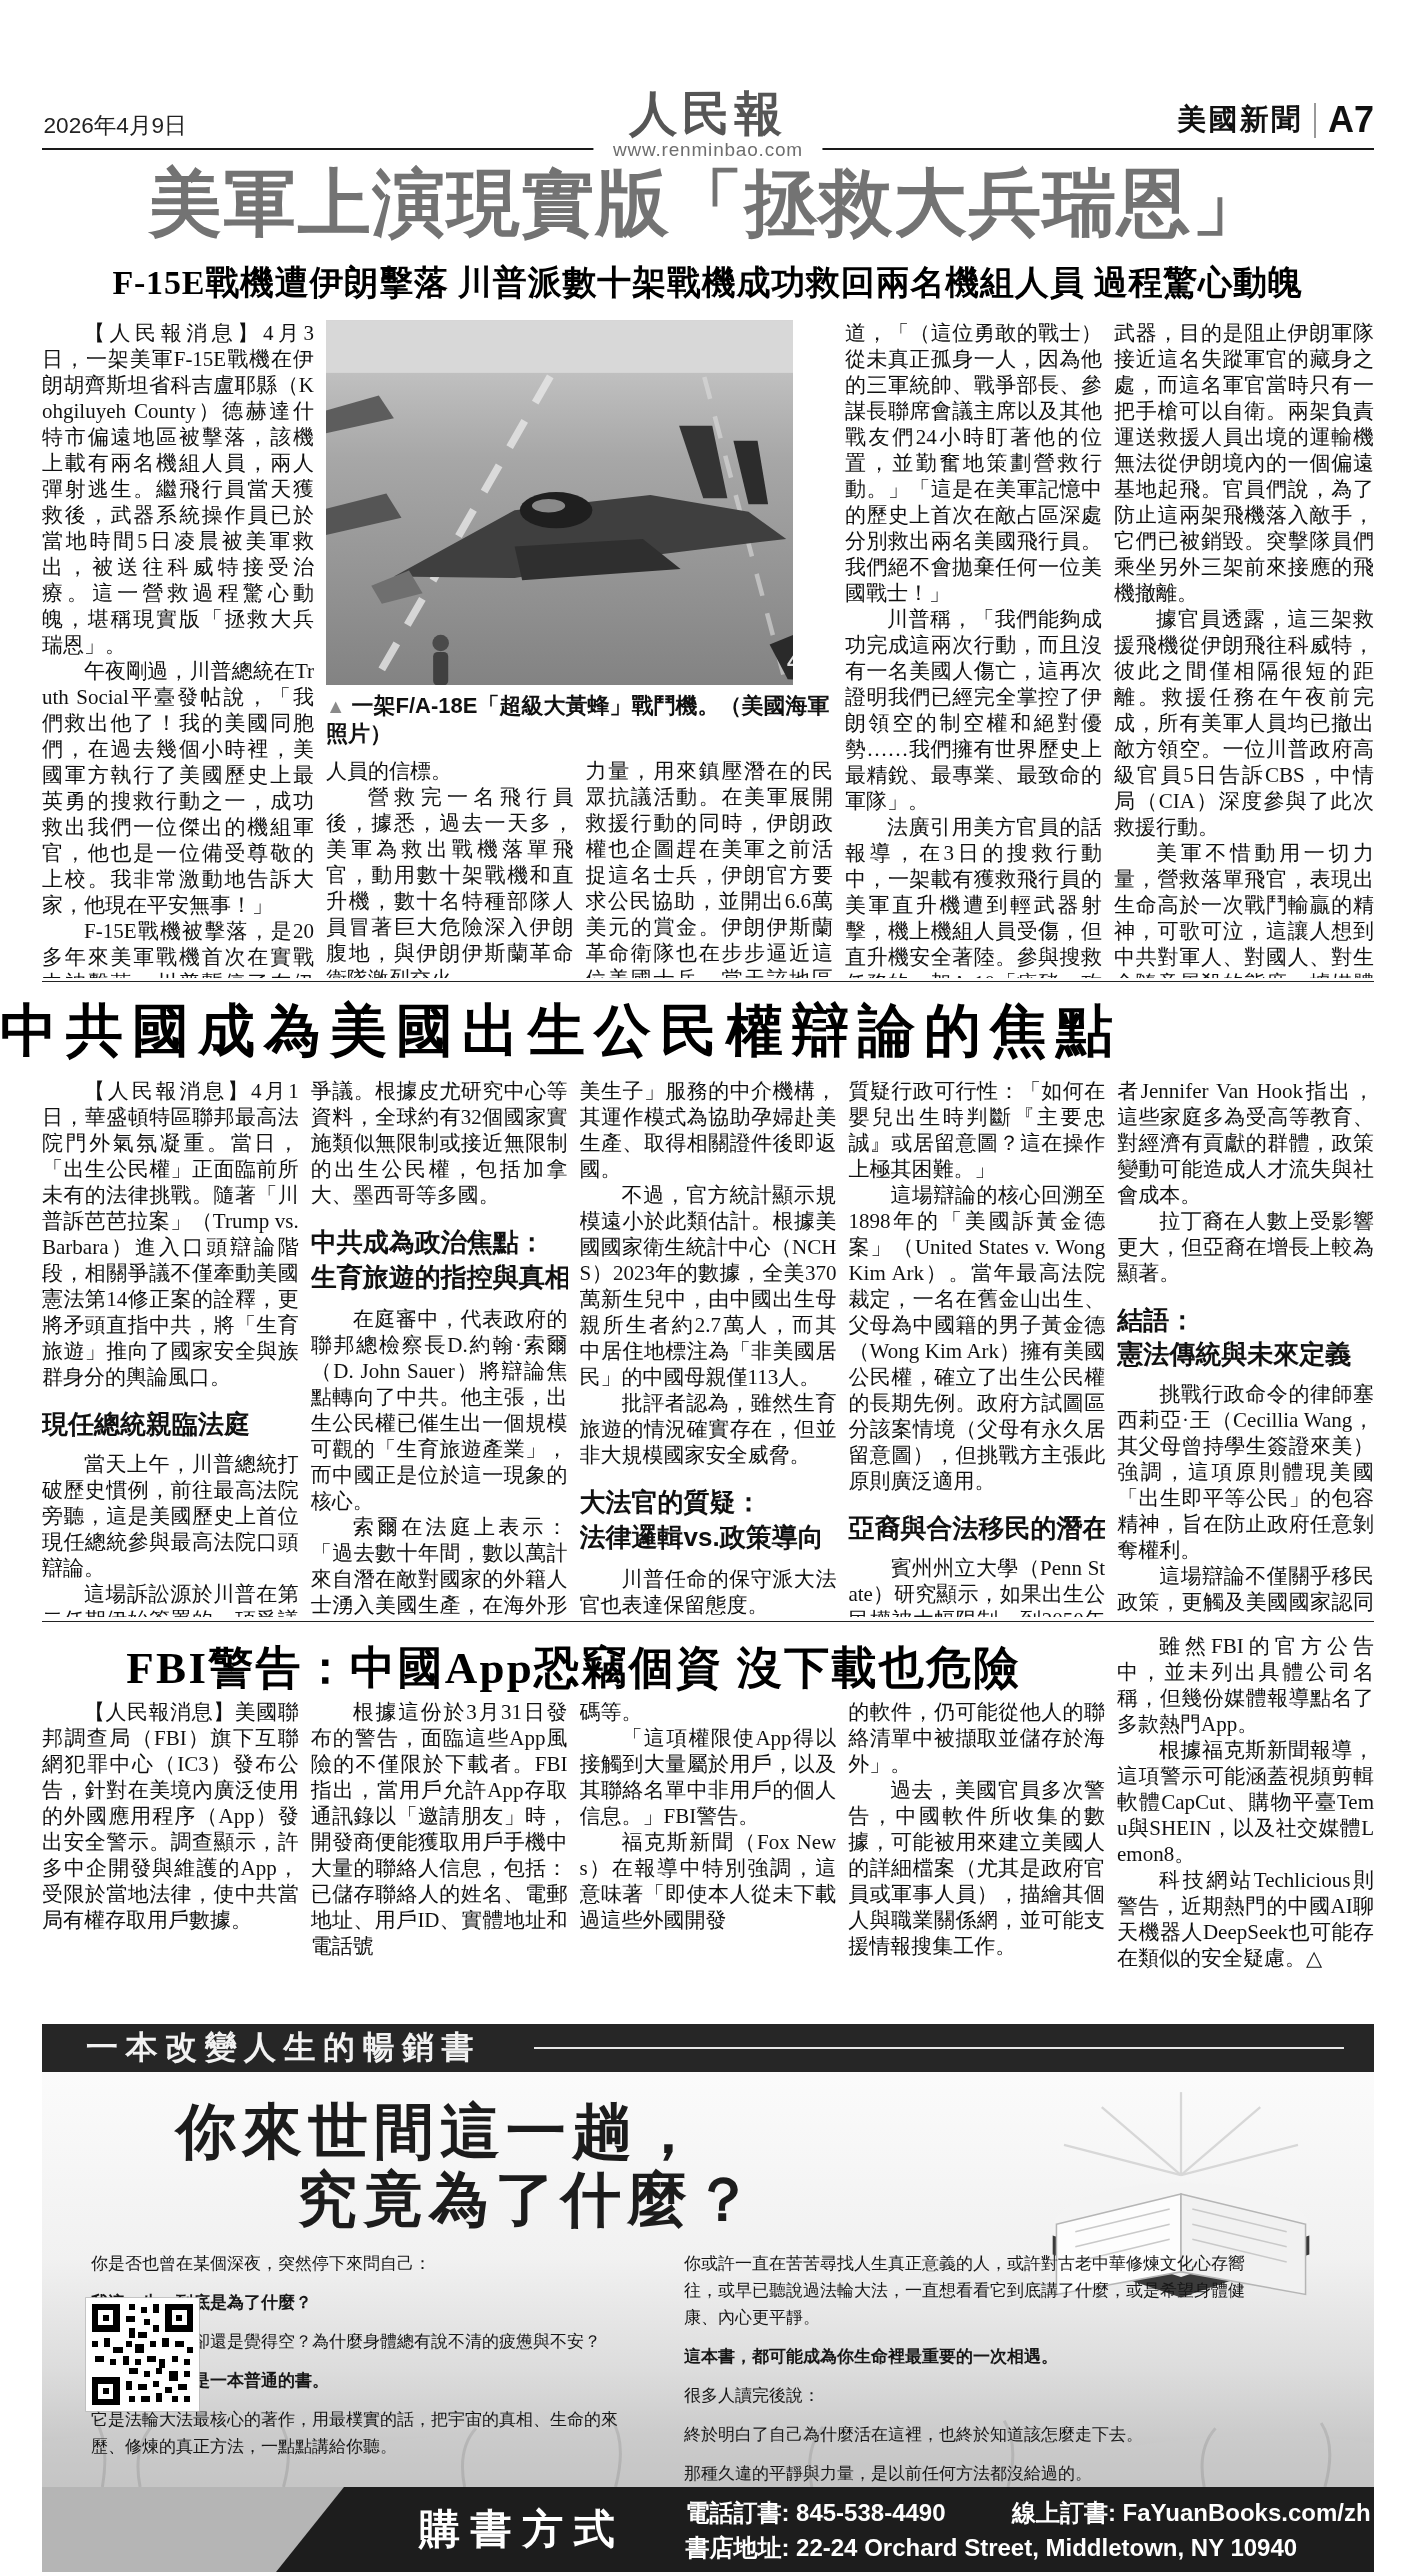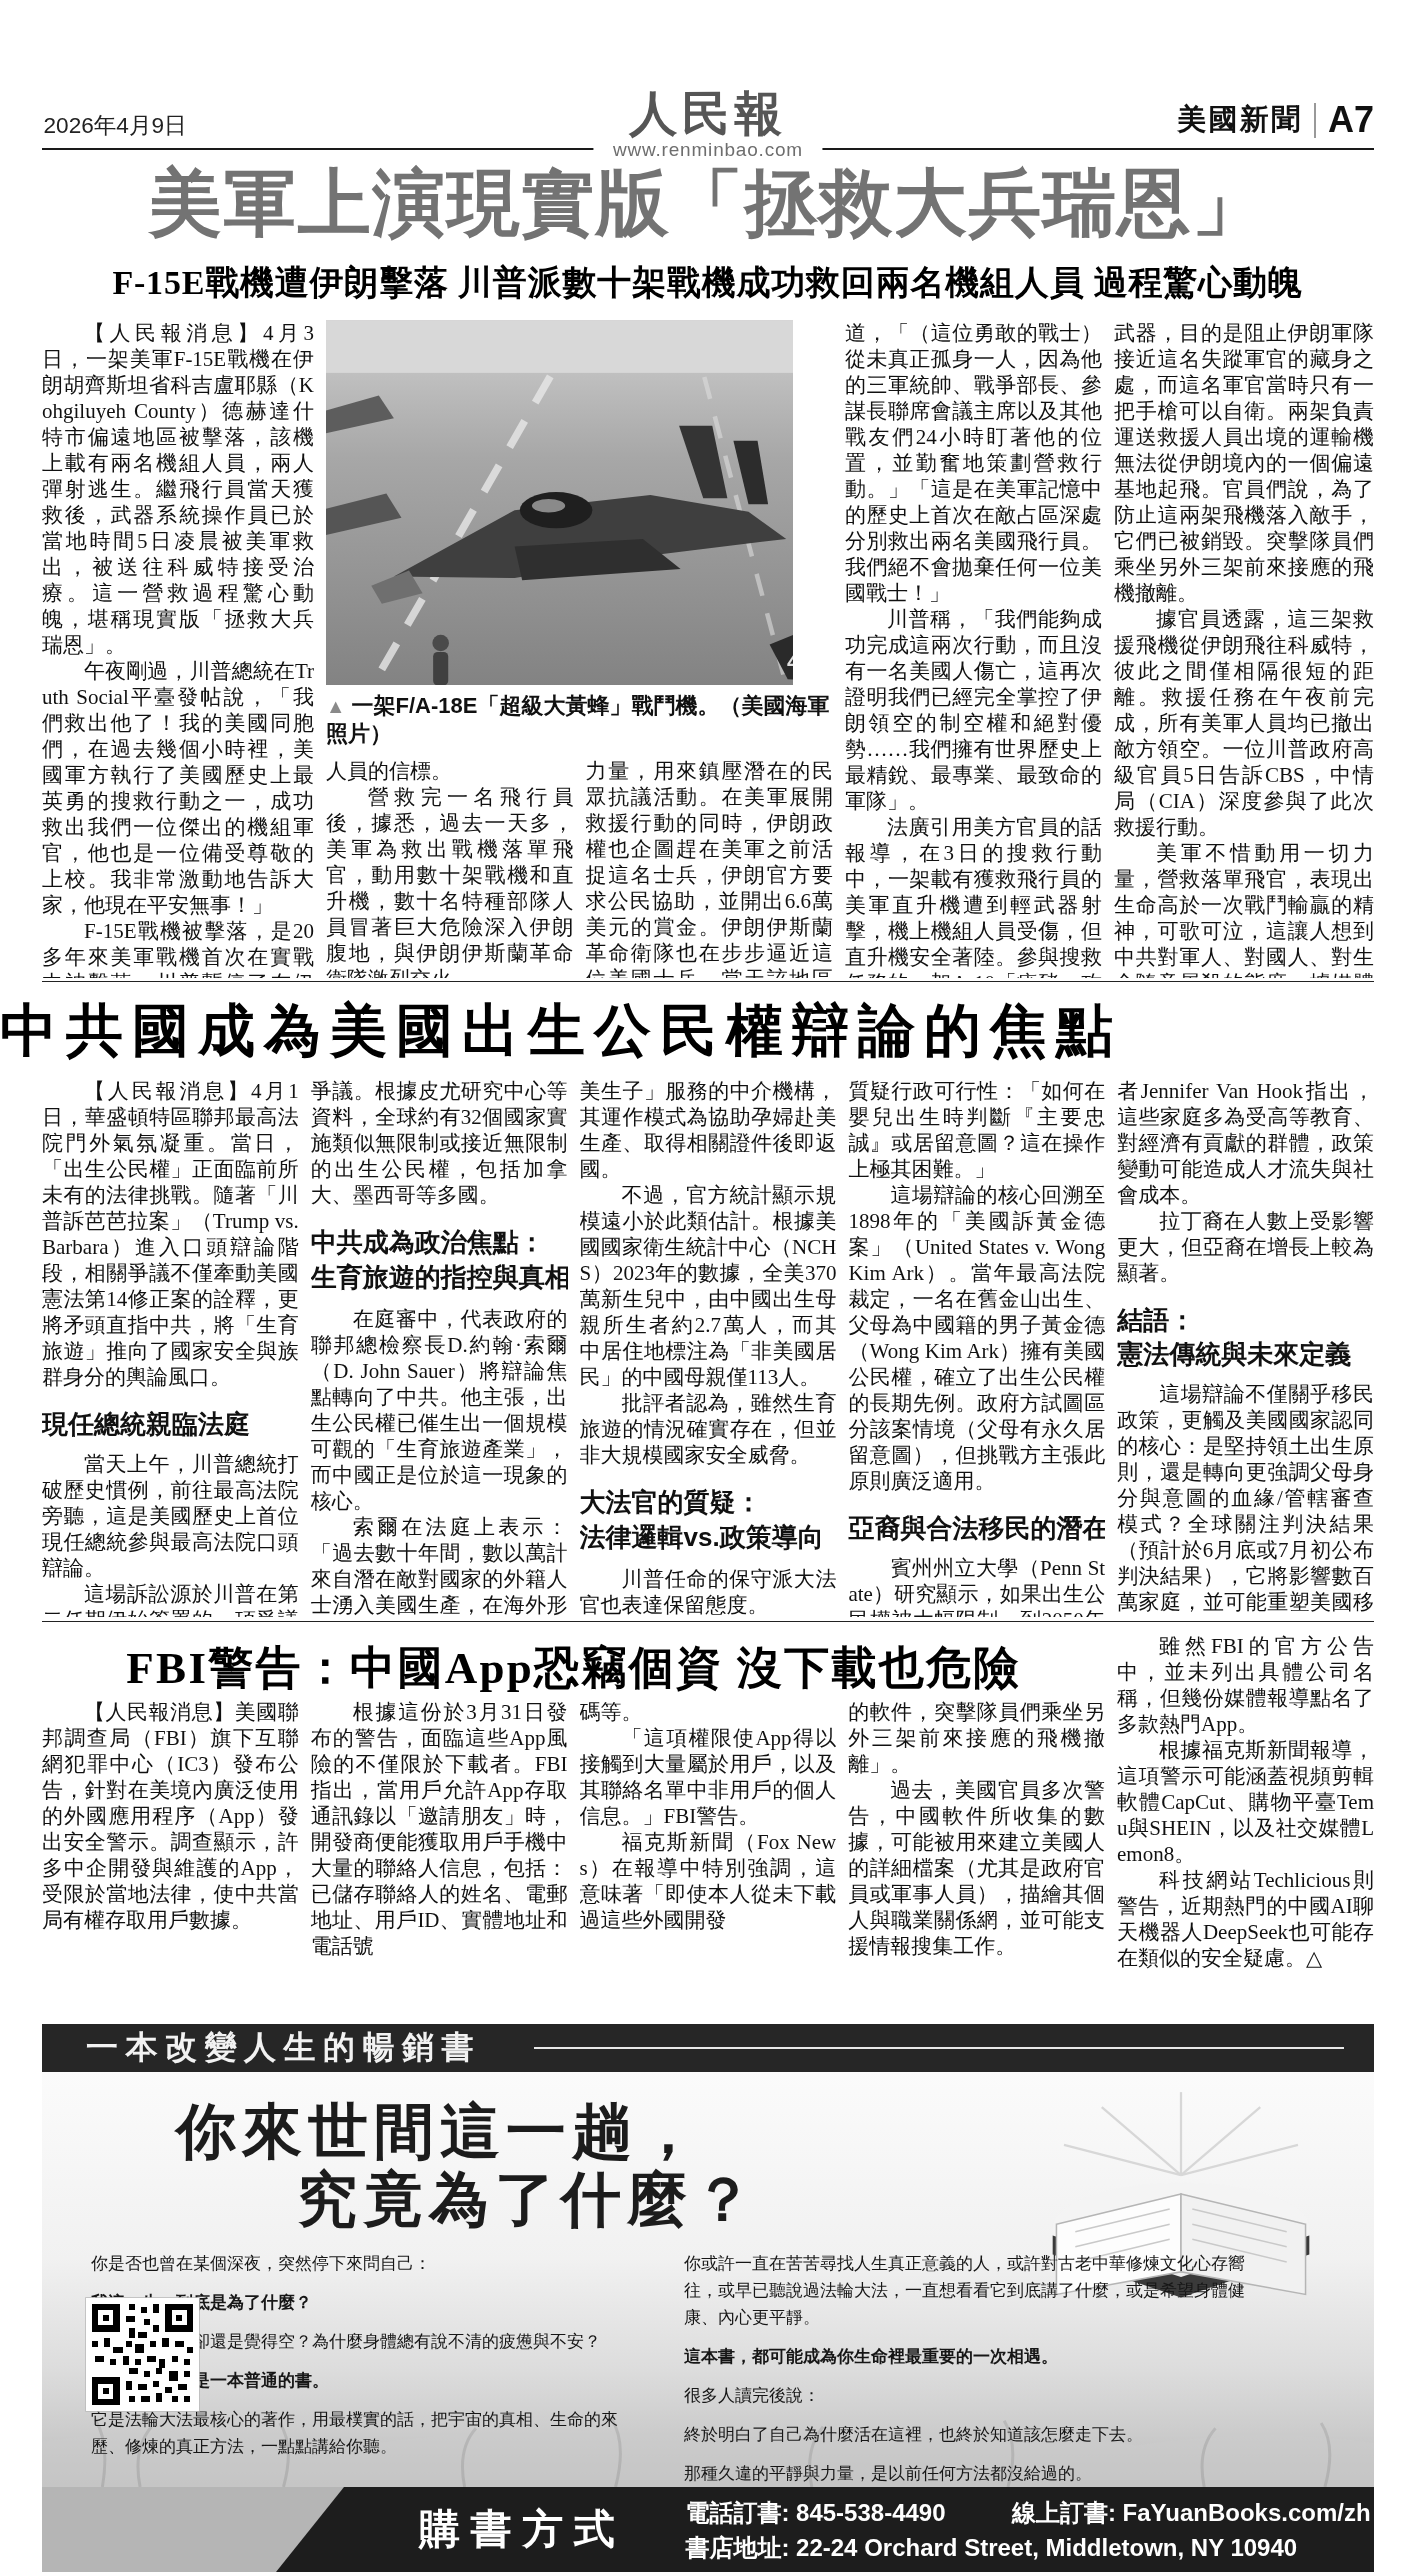--- a/index.html
+++ b/index.html
@@ -210,20 +210,21 @@
     <div class="col w340">
         <p class="cont">質疑行政可行性：「如何在嬰兒出生時判斷『主要忠誠』或居留意圖？這在操作上極其困難。」</p>
         <p class="para">這場辯論的核心回溯至1898年的「美國訴黃金德案」（United States v. Wong Kim Ark）。當年最高法院裁定，一名在舊金山出生、父母為中國籍的男子黃金德（Wong Kim Ark）擁有美國公民權，確立了出生公民權的長期先例。政府方試圖區分該案情境（父母有永久居留意圖），但挑戰方主張此原則廣泛適用。</p>
         <p class="subhead">亞裔與合法移民的潛在衝擊</p>
         <p class="para">賓州州立大學（Penn State）研究顯示，如果出生公民權被大幅限制，到2050年可能產生約640萬名法律身分不明的美國出生兒童，亞裔相對衝擊較大。</p>
       </div>
     <div class="col w340">
         <p class="cont">者Jennifer Van Hook指出，這些家庭多為受高等教育、對經濟有貢獻的群體，政策變動可能造成人才流失與社會成本。</p>
         <p class="para">拉丁裔在人數上受影響更大，但亞裔在增長上較為顯著。</p>
         <p class="subhead">結語：憲法傳統與未來定義</p>
+        <p class="para">挑戰行政命令的律師塞西莉亞·王（Cecillia Wang，其父母曾持學生簽證來美）強調，這項原則體現美國「出生即平等公民」的包容精神，旨在防止政府任意剝奪權利。</p>
         <p class="para">這場辯論不僅關乎移民政策，更觸及美國國家認同的核心：是堅持領土出生原則，還是轉向更強調父母身分與意圖的血緣/管轄審查模式？全球關注判決結果（預計於6月底或7月初公布判決結果），它將影響數百萬家庭，並可能重塑美國移民與公民體系的未來。△</p>
       </div>
   </div>
 
   <div class="rule2"></div>
 
   <div class="a3">
     <div class="a3-left">
       <div class="h3">FBI警告：中國App恐竊個資 沒下載也危險</div>
       <div class="a3-cols">
@@ -232,21 +233,21 @@
           </div>
         <div class="col w340">
             <p class="para">根據這份於3月31日發布的警告，面臨這些App風險的不僅限於下載者。FBI指出，當用戶允許App存取通訊錄以「邀請朋友」時，開發商便能獲取用戶手機中大量的聯絡人信息，包括：已儲存聯絡人的姓名、電郵地址、用戶ID、實體地址和電話號</p>
           </div>
         <div class="col w340">
             <p class="cont">碼等。</p>
             <p class="para">「這項權限使App得以接觸到大量屬於用戶，以及其聯絡名單中非用戶的個人信息。」FBI警告。</p>
             <p class="para">福克斯新聞（Fox News）在報導中特別強調，這意味著「即使本人從未下載過這些外國開發</p>
           </div>
         <div class="col w340">
-            <p class="cont">的軟件，突擊隊員們乘坐另外三架前來接應的飛機撤離」。</p>
+            <p class="cont">的軟件，仍可能從他人的聯絡清單中被擷取並儲存於海外」。</p>
             <p class="para">過去，美國官員多次警告，中國軟件所收集的數據，可能被用來建立美國人的詳細檔案（尤其是政府官員或軍事人員），描繪其個人與職業關係網，並可能支援情報搜集工作。</p>
           </div>
       </div>
     </div>
     <div class="col w340" style="height:341px;">
         <p class="para">雖然FBI的官方公告中，並未列出具體公司名稱，但幾份媒體報導點名了多款熱門App。</p>
         <p class="para">根據福克斯新聞報導，這項警示可能涵蓋視頻剪輯軟體CapCut、購物平臺Temu與SHEIN，以及社交媒體Lemon8。</p>
         <p class="para">科技網站Techlicious則警告，近期熱門的中國AI聊天機器人DeepSeek也可能存在類似的安全疑慮。△</p>
       </div>
   </div>

